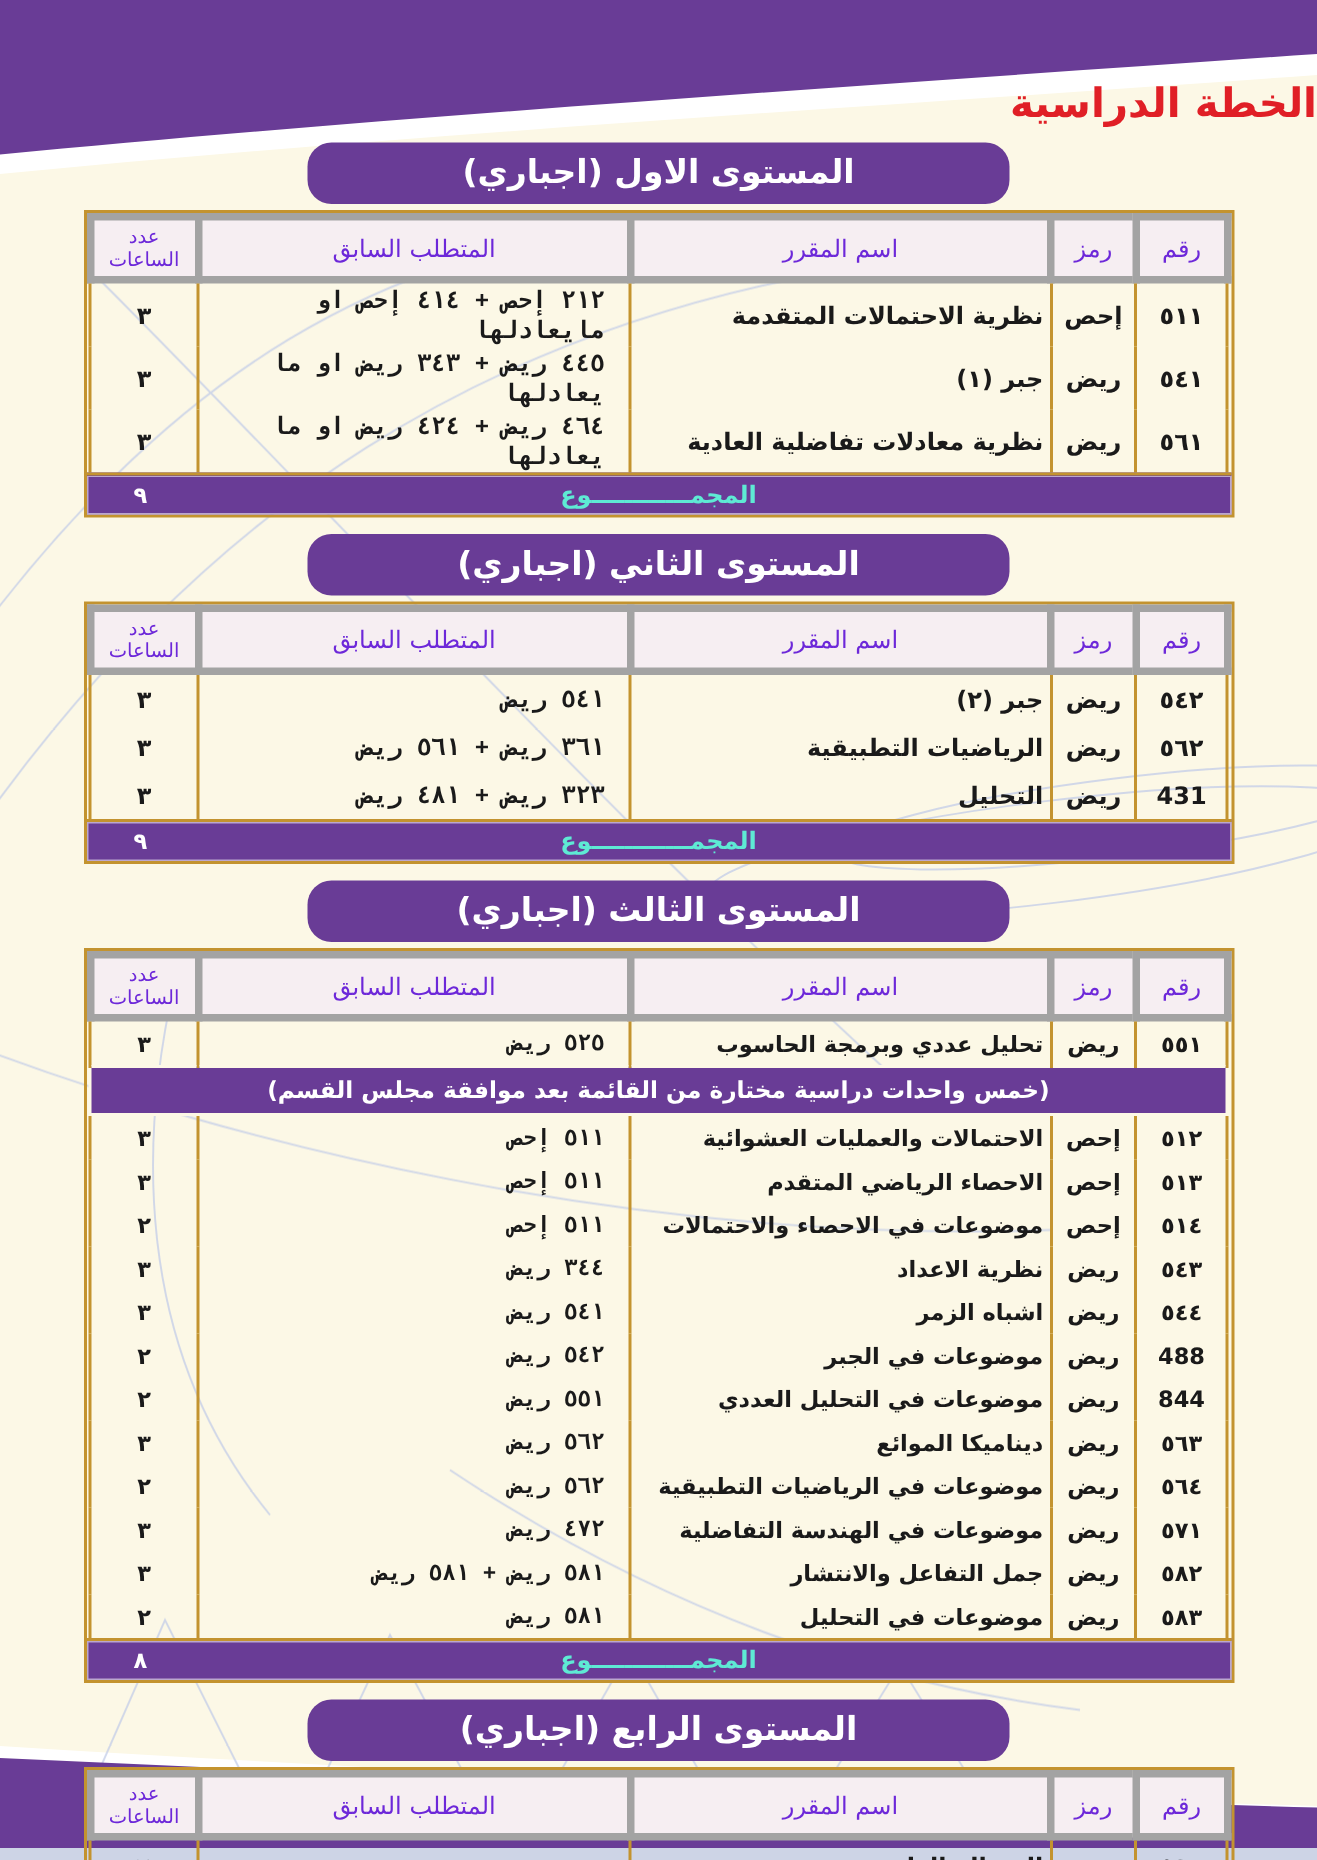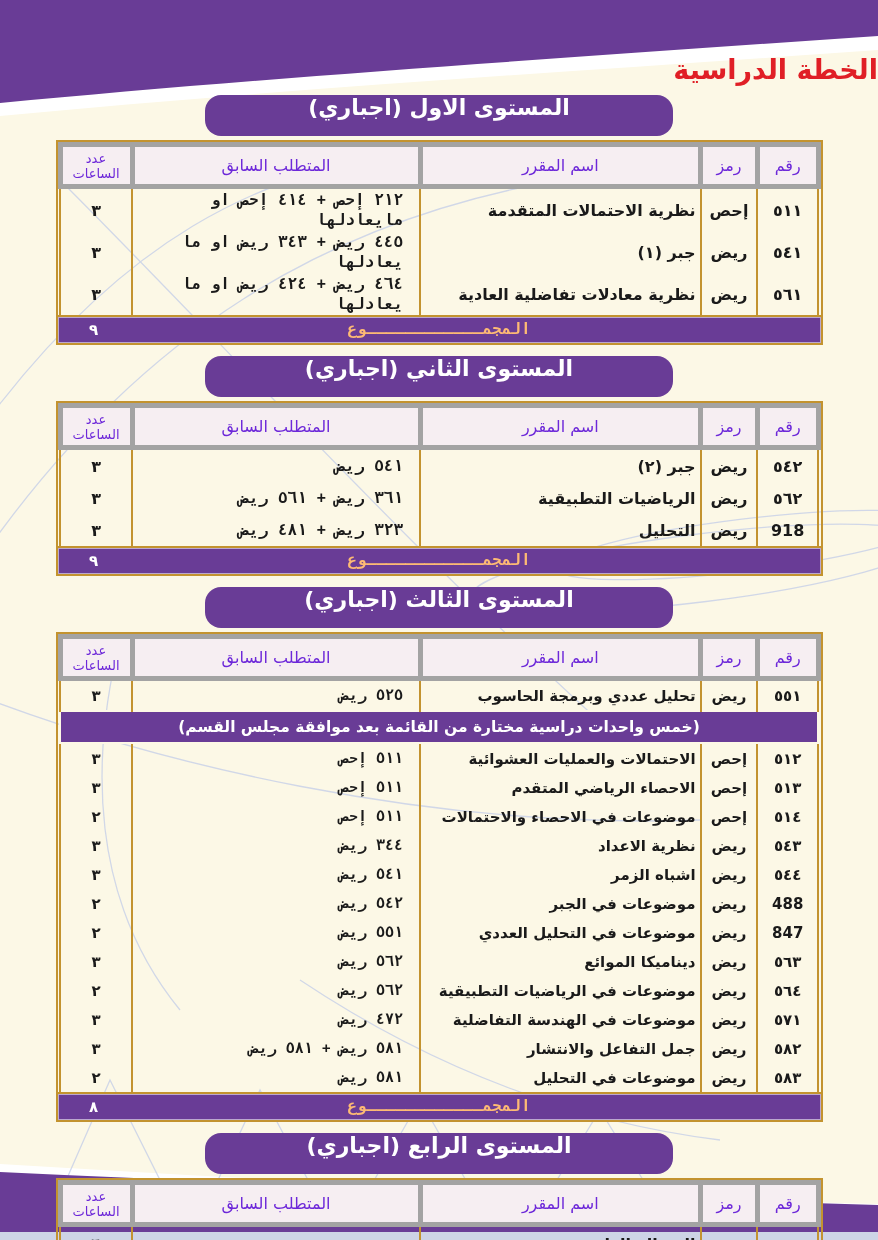--- a/index.html
+++ b/index.html
@@ -8,21 +8,21 @@
   #bg{position:absolute;inset:0;z-index:0;}
   #content{position:absolute;inset:0;z-index:1;padding-top:54px;box-sizing:border-box;}
 
   .doc-title{
     color:#e01f26;font-size:27px;font-weight:bold;
     margin:0 0 10px 0;letter-spacing:0;
   }
   .level{width:767px;margin:0 auto 11px auto;}
   .level-pill{
     width:468px;height:41px;margin:0 auto 4px auto;background:#693c96;
-    border-radius:16px;display:flex;align-items:flex-start;justify-content:center;
+    border-radius:16px;display:flex;align-items:center;justify-content:center;
     color:#ffffff;font-size:22px;font-weight:bold;
   }
   .table-wrap{border:2px solid #c3932f;}
   table{width:100%;border-collapse:collapse;table-layout:fixed;}
   thead th{
     background:#f6eef2;color:#6d28d9;font-weight:normal;font-size:16px;
     border:5px solid #a3a3a3;height:37px;padding:0 4px;
   }
   thead th:nth-child(5){font-size:13px;padding:0 1px;}
   tbody td{
@@ -40,21 +40,21 @@
   .t4 tbody td{height:33px;}
   tr.banner-row td{
     background:#693c96;color:#ffffff;text-align:center;font-size:15.5px;
     height:28px;border:2px solid #fdf8e6;margin-top:10px;
   }
   .total-band{
     position:relative;background:#693c96;height:26px;display:flex;
     align-items:center;justify-content:center;
     border-top:2px solid #c3932f;box-shadow:inset 0 0 0 1px rgba(255,255,255,.55);
   }
-  .total-label{color:#fdba74;font-weight:bold;font-size:16px;line-height:1;font-family:Liberation Mono, monospace;}
+  .total-label{color:#5eead4;font-weight:bold;font-size:16px;line-height:1;}
   .total-value{
     position:absolute;left:14px;top:0;height:100%;display:flex;align-items:center;
     color:#ffffff;font-weight:bold;font-size:15px;width:44px;justify-content:center;
   }
 </style>
 </head>
 <body>
 
 <div id="page">
 
@@ -169,21 +169,21 @@
                 <td class="col-hours">٣</td>
               </tr>
               <tr>
                 <td class="col-num">٥٦٢</td>
                 <td class="col-code">ريض</td>
                 <td class="col-name">الرياضيات التطبيقية</td>
                 <td class="col-prereq">٣٦١ ريض + ٥٦١ ريض</td>
                 <td class="col-hours">٣</td>
               </tr>
               <tr>
-                <td class="col-num">918</td>
+                <td class="col-num">431</td>
                 <td class="col-code">ريض</td>
                 <td class="col-name">التحليل</td>
                 <td class="col-prereq">٣٢٣ ريض + ٤٨١ ريض</td>
                 <td class="col-hours">٣</td>
               </tr>
             </tbody>
         </table>
         <div class="total-band">
           <span class="total-label">المجمــــــــــــوع</span>
           <span class="total-value">٩</span>
@@ -260,21 +260,21 @@
                 <td class="col-hours">٣</td>
               </tr>
               <tr>
                 <td class="col-num">488</td>
                 <td class="col-code">ريض</td>
                 <td class="col-name">موضوعات في الجبر</td>
                 <td class="col-prereq">٥٤٢ ريض</td>
                 <td class="col-hours">٢</td>
               </tr>
               <tr>
-                <td class="col-num">847</td>
+                <td class="col-num">844</td>
                 <td class="col-code">ريض</td>
                 <td class="col-name">موضوعات في التحليل العددي</td>
                 <td class="col-prereq">٥٥١ ريض</td>
                 <td class="col-hours">٢</td>
               </tr>
               <tr>
                 <td class="col-num">٥٦٣</td>
                 <td class="col-code">ريض</td>
                 <td class="col-name">ديناميكا الموائع</td>
                 <td class="col-prereq">٥٦٢ ريض</td>

